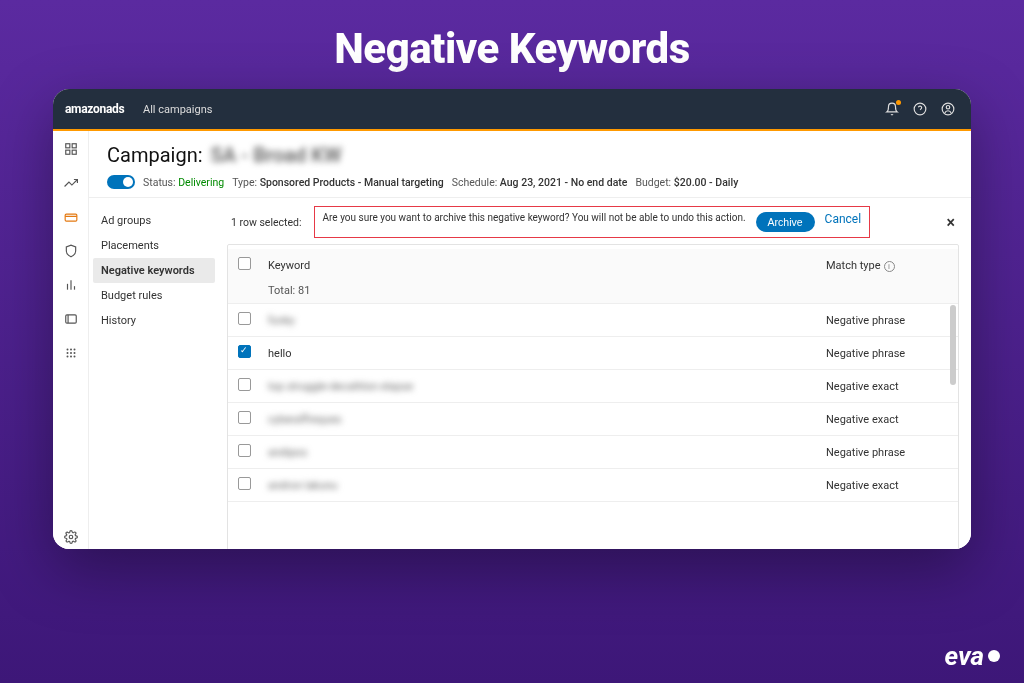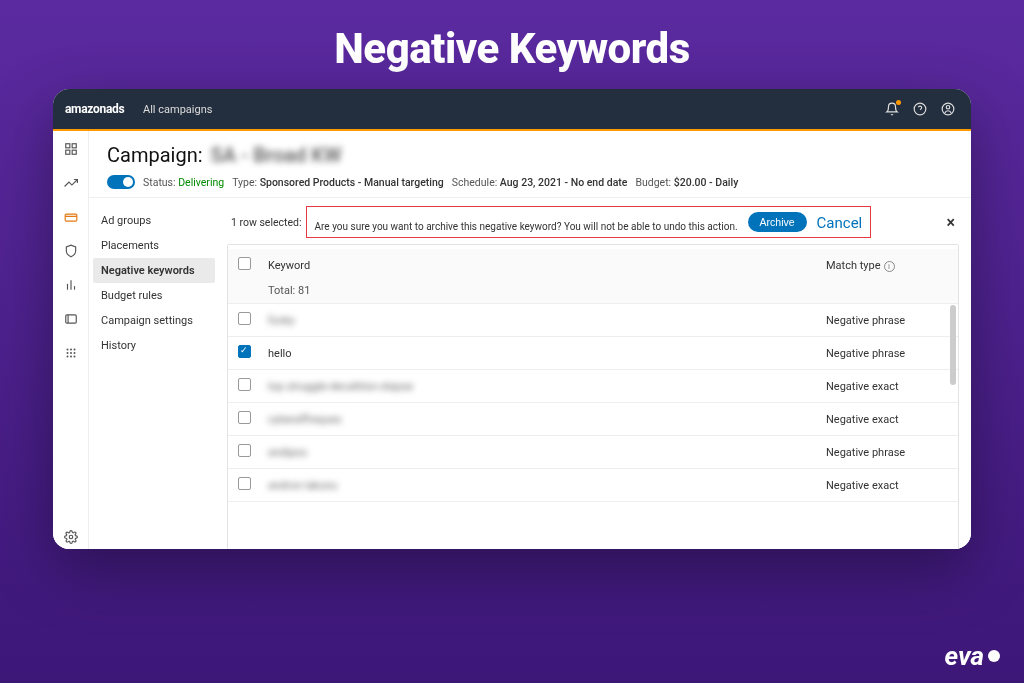--- a/index.html
+++ b/index.html
@@ -81,28 +81,28 @@
 .meta-label { color: #555; }
 .meta-val { color: #008a00; }
 .meta-val-dark { color: #333; font-weight: 500; }
 .main-split { display: flex; flex: 1; border-top: 1px solid #eee; overflow: hidden; }
 .sidenav { width: 130px; padding: 10px 0; background: #fff; }
 .sidenav .item {
   font-size: 11px; color: #333; padding: 6px 12px; cursor: pointer;
 }
 .sidenav .item.active { background: #eaeaea; font-weight: 600; border-radius: 2px; margin: 0 4px; padding: 6px 8px; }
 .table-area { flex: 1; padding: 8px 12px 0 8px; position: relative; overflow: hidden; }
-.action-bar { display: flex; align-items: center; font-size: 10.5px; margin-bottom: 6px; }
+.action-bar { display: flex; align-items: center; font-size: 10.5px; gap: 8px; margin-bottom: 6px; }
 .action-bar .sel-text { color: #333; padding: 2px 4px; }
 .confirm-box {
-  border: 1.5px solid #e63946; padding: 5px 8px; display: flex; align-items: flex-end; gap: 10px;
+  border: 1.5px solid #e63946; padding: 5px 8px; display: flex; align-items: flex-start; gap: 10px;
 }
 .confirm-box .msg { color: #333; font-size: 10px; }
 .btn-archive { background: #0073bb; color: #fff; border: none; border-radius: 12px; padding: 4px 12px; font-size: 10.5px; cursor: pointer; }
-.btn-cancel { color: #0073bb; font-size: 15px; cursor: pointer; }
+.btn-cancel { color: #0073bb; font-size: 12px; cursor: pointer; }
 .close-x { margin-left: auto; font-size: 16px; color: #333; cursor: pointer; padding: 0 4px; font-weight: 600; }
 .table-wrap { border: 1px solid #e3e3e3; border-radius: 2px; overflow-y: auto; height: 310px; position: relative; }
 table { width: 100%; border-collapse: collapse; font-size: 11px; }
 th { text-align: left; font-weight: 400; color: #333; padding: 8px 8px; background: #fafafa; border-bottom: 1px solid #eee; position: sticky; top: 4px; }
 th.chk-col, td.chk-col { width: 32px; text-align: center; }
 th.match-col, td.match-col { width: 140px; }
 .total-row td { background: #fafafa; color: #555; padding: 6px 8px; border-bottom: 1px solid #eee; }
 td { padding: 8px 8px; border-bottom: 1px solid #eee; color: #333; }
 .chk { width: 13px; height: 13px; border: 1px solid #999; border-radius: 2px; display: inline-block; background: #fff; position: relative; }
 .chk.checked { background: #0073bb; border-color: #0073bb; }
@@ -229,21 +229,20 @@
           <span><span class="meta-label">Budget:</span> <span class="meta-val-dark">$20.00 - Daily</span></span>
         </div>
       </div>
 
       <div class="main-split">
         <div class="sidenav">
           <div class="item">Ad groups</div>
           <div class="item">Placements</div>
           <div class="item active">Negative keywords</div>
           <div class="item">Budget rules</div>
-          <div class="item">Campaign settings</div>
           <div class="item">History</div>
         </div>
 
         <div class="table-area">
           <div class="action-bar">
             <span class="sel-text">1 row selected:</span>
             <span class="confirm-box">
               <span class="msg">Are you sure you want to archive this negative keyword? You will not be able to undo this action.</span>
               <button class="btn-archive">Archive</button>
               <span class="btn-cancel">Cancel</span>

